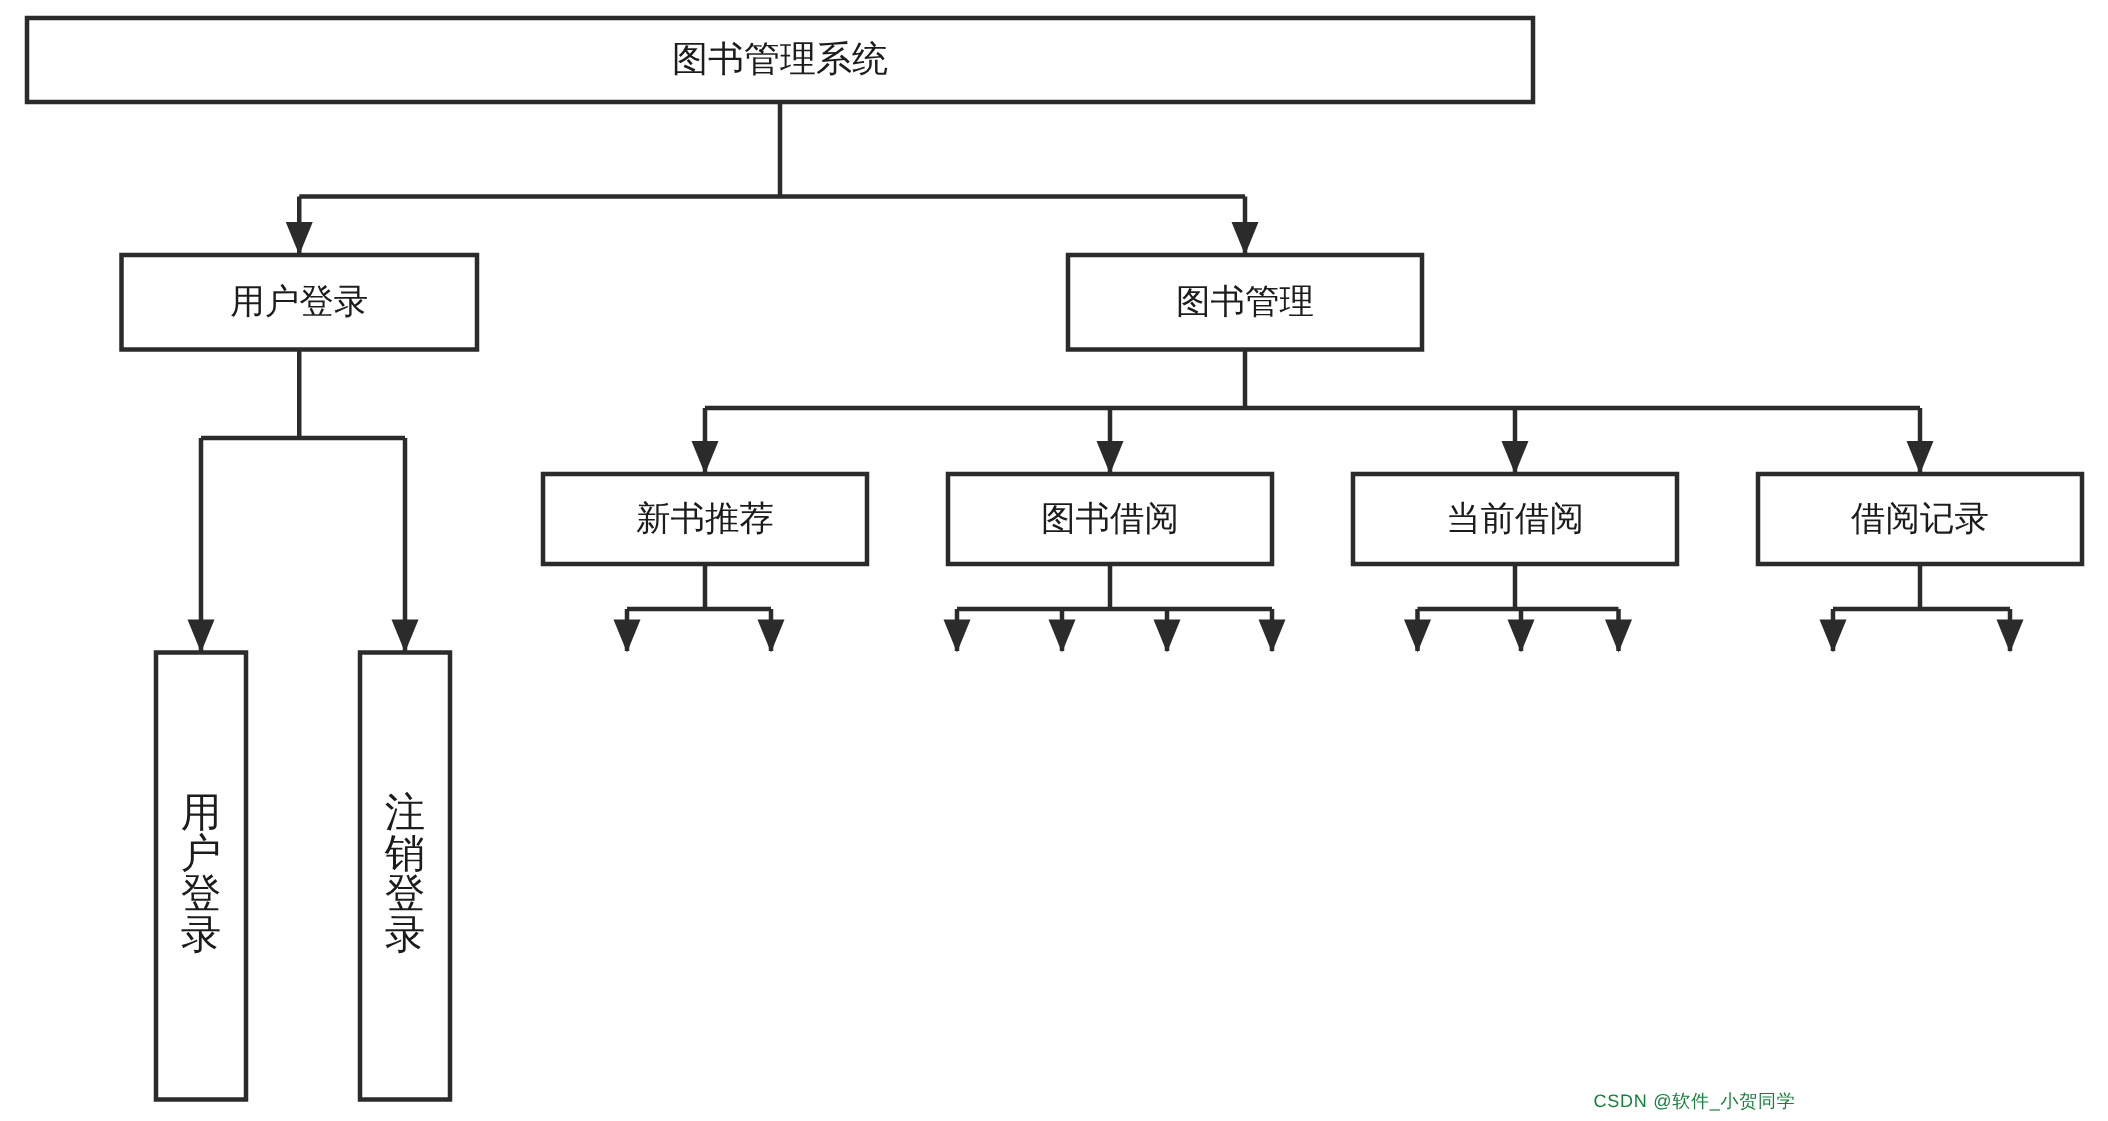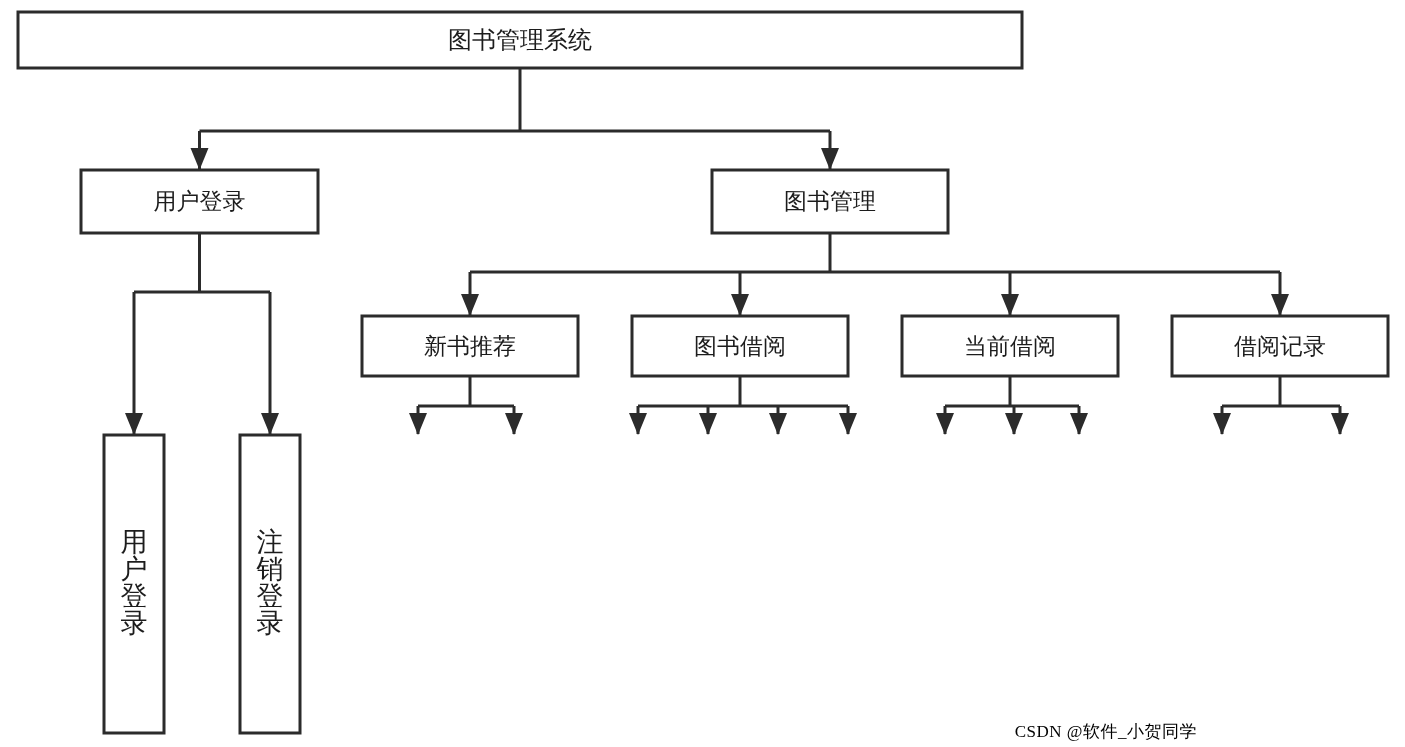--- a/index.html
+++ b/index.html
@@ -52,23 +52,23 @@
     stroke-linecap: butt;
   }
   .arrow-head {
     fill: #2b2b2b;
     stroke: none;
   }
   .watermark {
     position: absolute;
     right: 8px;
     bottom: 4px;
-    font-family: Liberation Serif, serif;
-    font-size: 17px;
-    color: #000000;
+    font-family: Liberation Sans, sans-serif;
+    font-size: 12px;
+    color: #15803d;
     letter-spacing: 0.5px;
     user-select: none;
     pointer-events: none;
   }
 </style>
 </head>
 <body>
 
 <div id="diagram-root">
   <svg class="flow" viewBox="0 0 1405 747" xmlns="http://www.w3.org/2000/svg">

